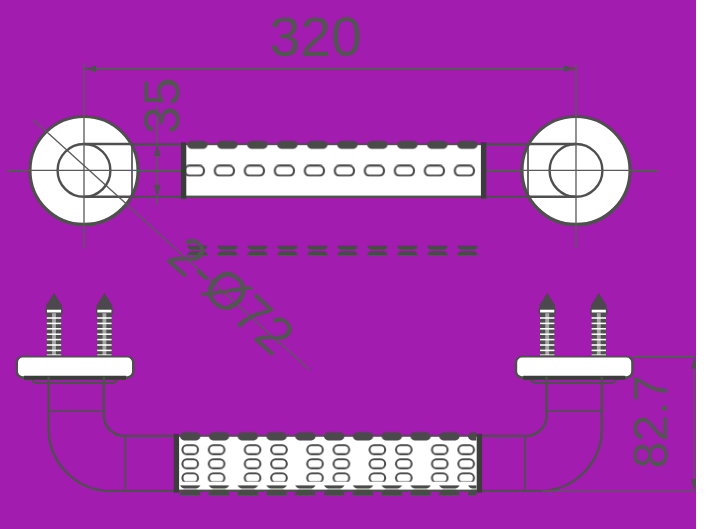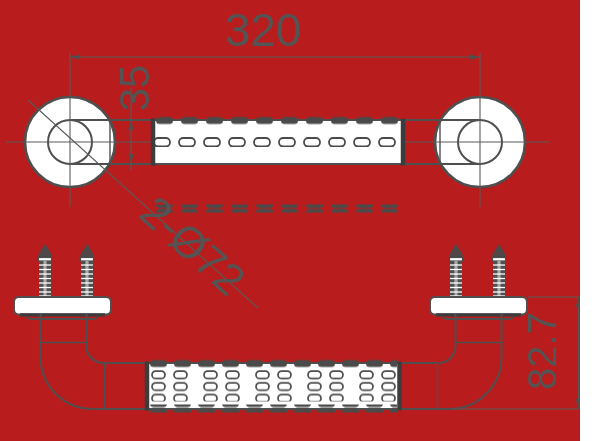--- a/index.html
+++ b/index.html
@@ -1,16 +1,16 @@
 <!DOCTYPE html>
 <html><head>
 <meta charset="utf-8">
 <style>
   html,body{margin:0;padding:0;background:#ffffff;}
-  .canvas{width:580px;height:441px;background:#b91c1c;overflow:hidden;position:relative;}
+  .canvas{width:580px;height:441px;background:#a21caf;overflow:hidden;position:relative;}
   svg{display:block;}
   .dim-text{font-family:"Liberation Sans","DejaVu Sans",sans-serif;fill:#545454;}
   .ln{stroke:#4f4f4f;fill:none;}
   .thin{stroke:#5a5a5a;stroke-width:1.1;fill:none;}
   .thick-end{stroke:#3c3c3c;stroke-width:4.5;fill:none;}
   .fillwhite{fill:#ffffff;}
   .arrow{fill:#4f4f4f;stroke:none;}
 </style>
 </head>
 <body>

